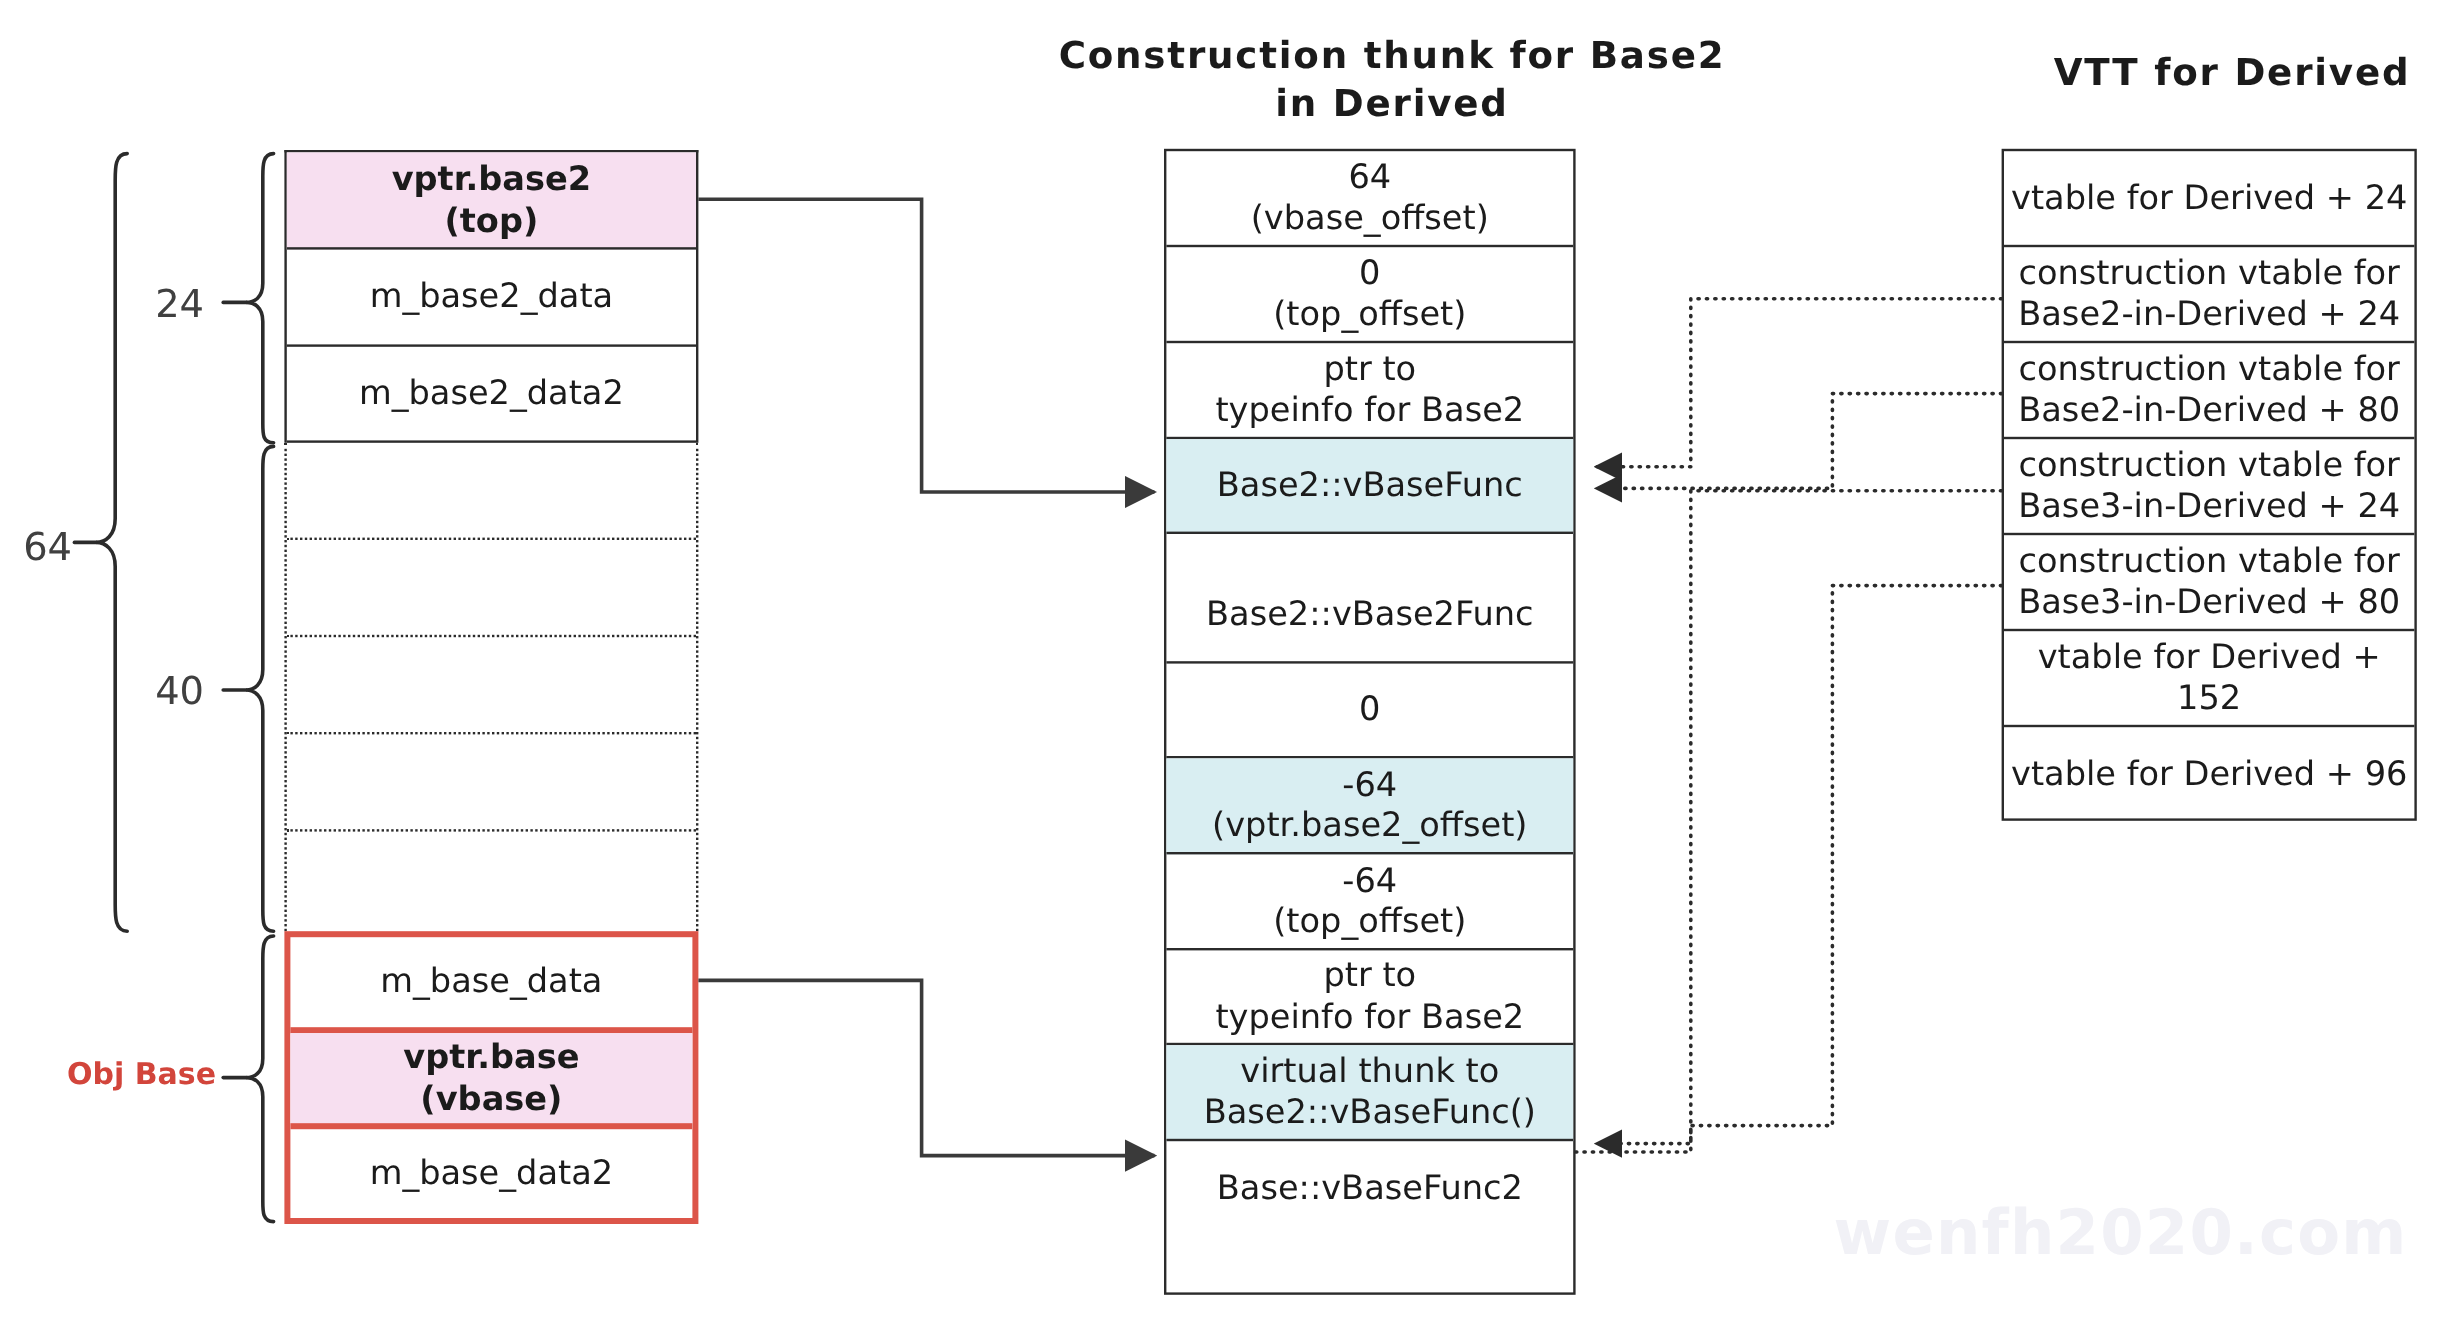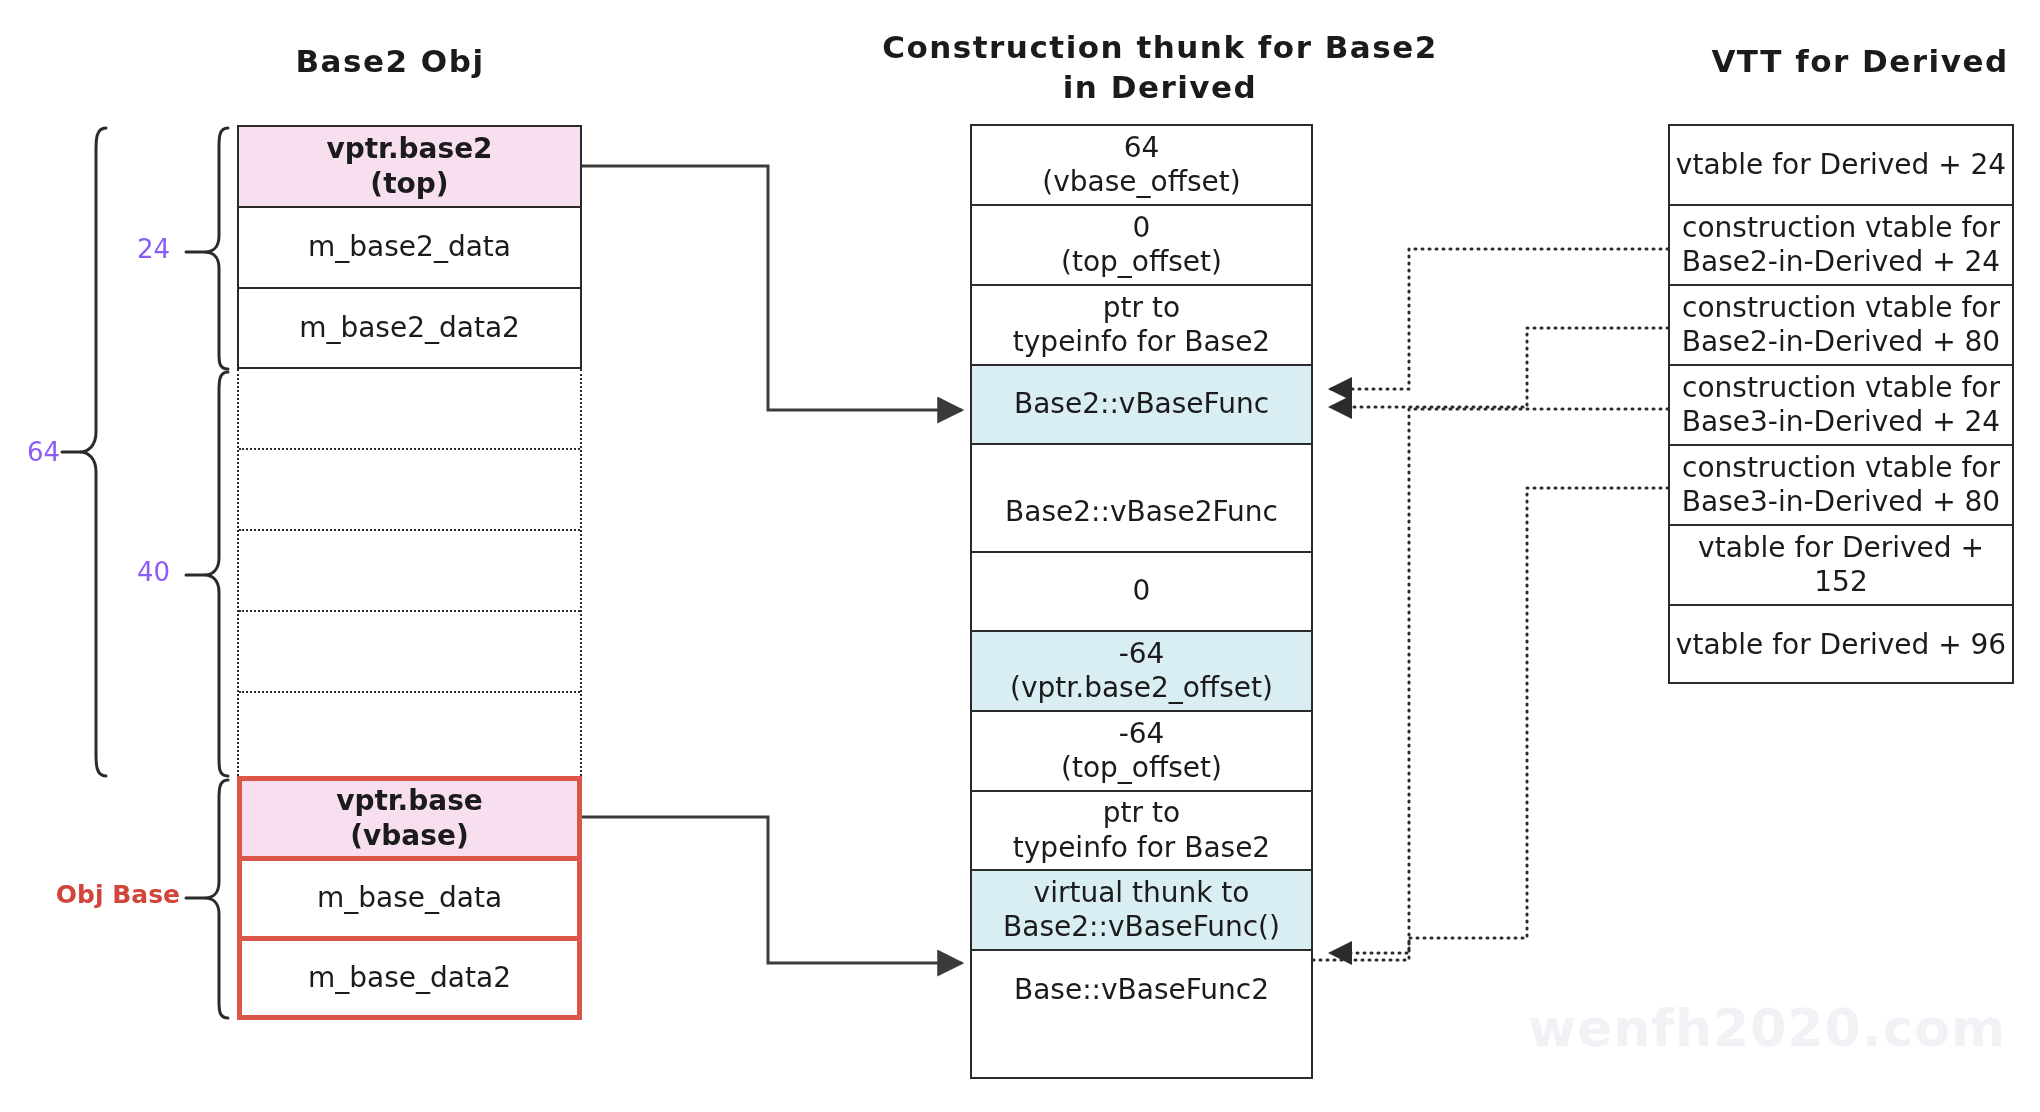--- a/index.html
+++ b/index.html
@@ -35,35 +35,34 @@
 
   
   .plain{border:2.5px solid #2b2b2b;}
   .plain .row{border-bottom:2.5px solid #2b2b2b;}
   .plain .row:last-child{border-bottom:none;}
   .plain .row.hl{background:#d9eef2;}
 
   .rowtxt{white-space:pre-line;}
 
   
-  .brace-label{position:absolute;font-size:26px;color:#8b5cf6;text-align:right;}
+  .brace-label{position:absolute;font-size:32px;color:#404040;text-align:right;}
   .brace-label.red{color:#d2453b;font-weight:700;font-size:25px;}
 
   svg.overlay{position:absolute;left:0;top:0;width:2040px;height:1112px;
               pointer-events:none;overflow:visible;}
 
   .watermark{position:absolute;font-size:52px;color:#f1f1f6;font-weight:700;
              letter-spacing:1px;white-space:nowrap;}
 </style>
 </head>
 <body>
 
 <div id="stage">
 
-  <div class="col-title" style="left:200px;top:42px;width:380px;">Base2 Obj</div>
 
   <div class="col-title" style="left:830px;top:28px;width:660px;white-space:pre-line;">Construction thunk for Base2
 in Derived</div>
 
   <div class="col-title" style="left:1650px;top:42px;width:420px;">VTT for Derived</div>
 
   <div class="tbl obj-top" style="left:237px;top:125px;width:345px;height:244px;">
     <div class="row pink" style="height:81px;">
       <span class="rowtxt">vptr.base2
 (top)</span>
@@ -88,26 +87,26 @@
     </div>
     <div class="row" style="height:81px;">
       <span class="rowtxt"></span>
     </div>
     <div class="row" style="height:83px;">
       <span class="rowtxt"></span>
     </div>
   </div>
 
   <div class="tbl obj-bot" style="left:237px;top:776px;width:345px;height:244px;">
+    <div class="row" style="height:80px;">
+      <span class="rowtxt">m_base_data</span>
+    </div>
     <div class="row pink" style="height:80px;">
       <span class="rowtxt">vptr.base
 (vbase)</span>
-    </div>
-    <div class="row" style="height:80px;">
-      <span class="rowtxt">m_base_data</span>
     </div>
     <div class="row" style="height:74px;">
       <span class="rowtxt">m_base_data2</span>
     </div>
   </div>
 
   <div class="brace-label" style="left:0px;top:437px;width:60px;">64</div>
   <div class="brace-label" style="left:110px;top:234px;width:60px;">24</div>
   <div class="brace-label" style="left:110px;top:557px;width:60px;">40</div>
   <div class="brace-label red" style="left:10px;top:880px;width:170px;">Obj Base</div>

